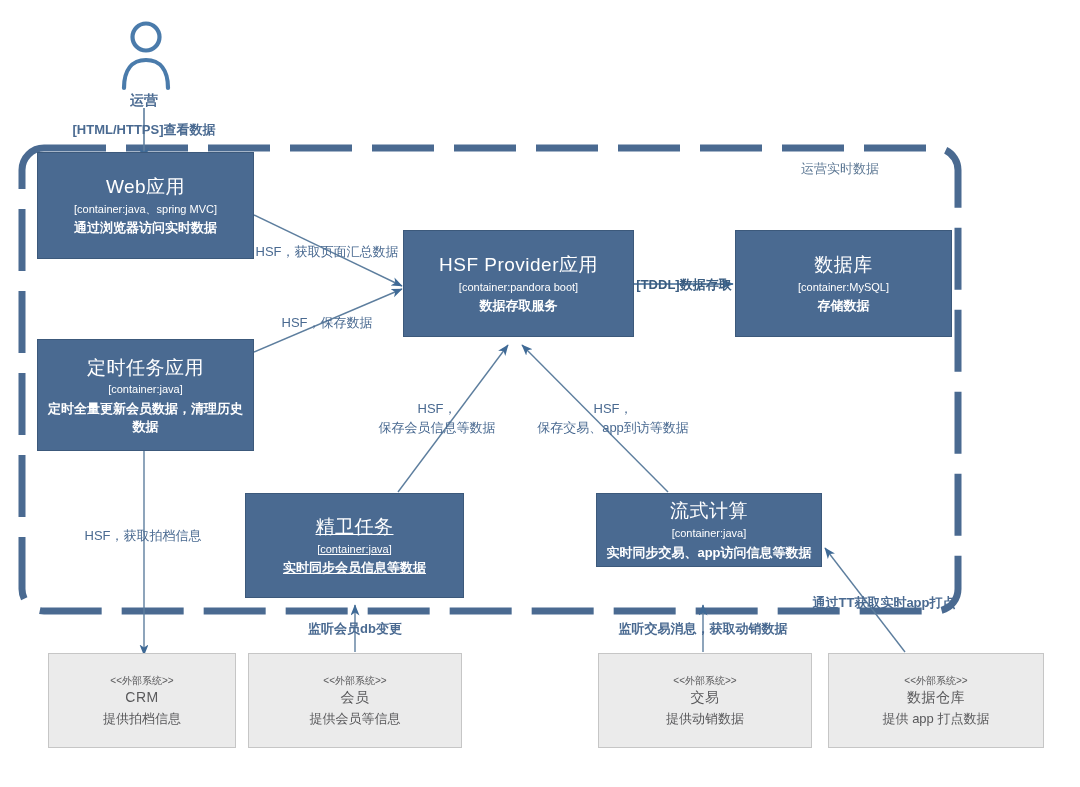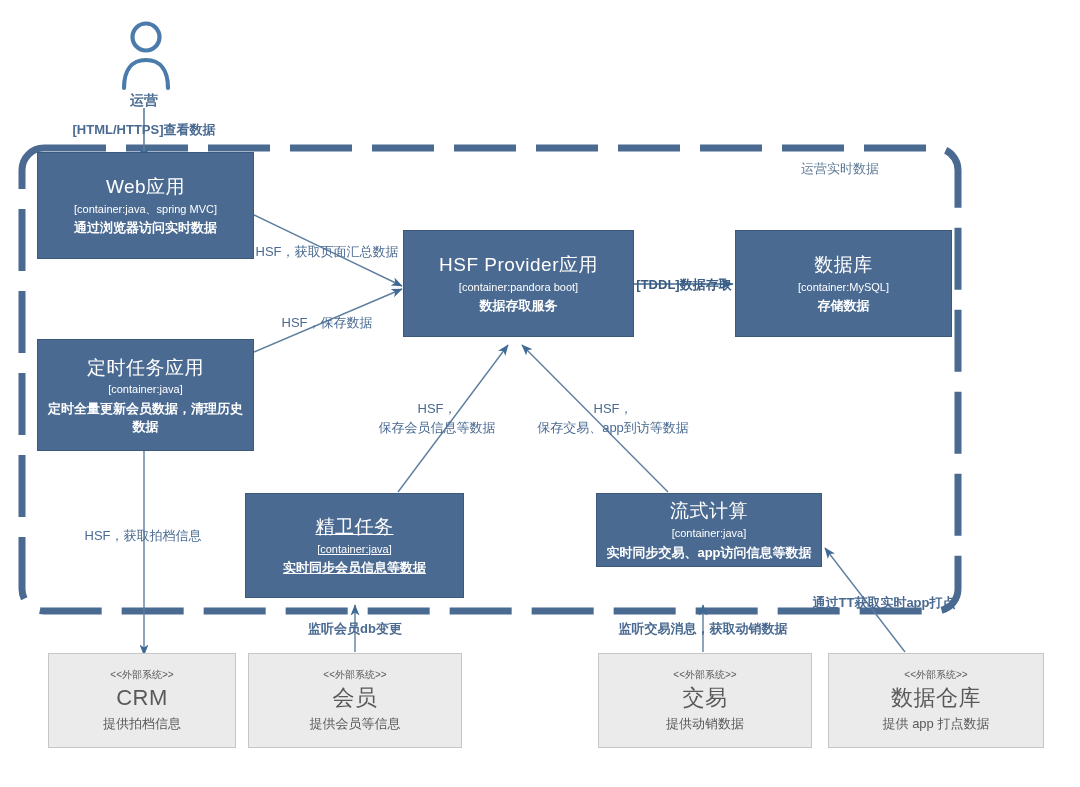--- a/index.html
+++ b/index.html
@@ -20,21 +20,21 @@
   .box.filled{
     background:#4a6a91;border:1px solid #3c597b;color:#ffffff;
   }
   .box.ext{
     background:#ebebeb;border:1px solid #c6c6c6;color:#59595b;
   }
   .b-title{font-size:19px;font-weight:400;letter-spacing:.5px;}
   .b-sub{font-size:11px;font-weight:400;margin-top:2px;}
   .b-desc{font-size:13px;font-weight:700;margin-top:3px;padding:0 6px;}
   .ext .b-stereo{font-size:10px;font-weight:400;}
-  .ext .b-title{font-size:22px;margin-top:1px;}
+  .ext .b-title{font-size:14px;margin-top:1px;}
   .ext .b-desc{font-size:13px;font-weight:400;color:#59595b;}
 
   
   .lbl{
     position:absolute;color:#4a6a91;font-size:13px;line-height:1.35;
     white-space:nowrap;text-align:center;font-weight:400;
   }
   .lbl.b{font-weight:700;}
   .lbl.grey{color:#5d7894;}
   .lbl.dark{color:#3a5c80;font-weight:700;}

